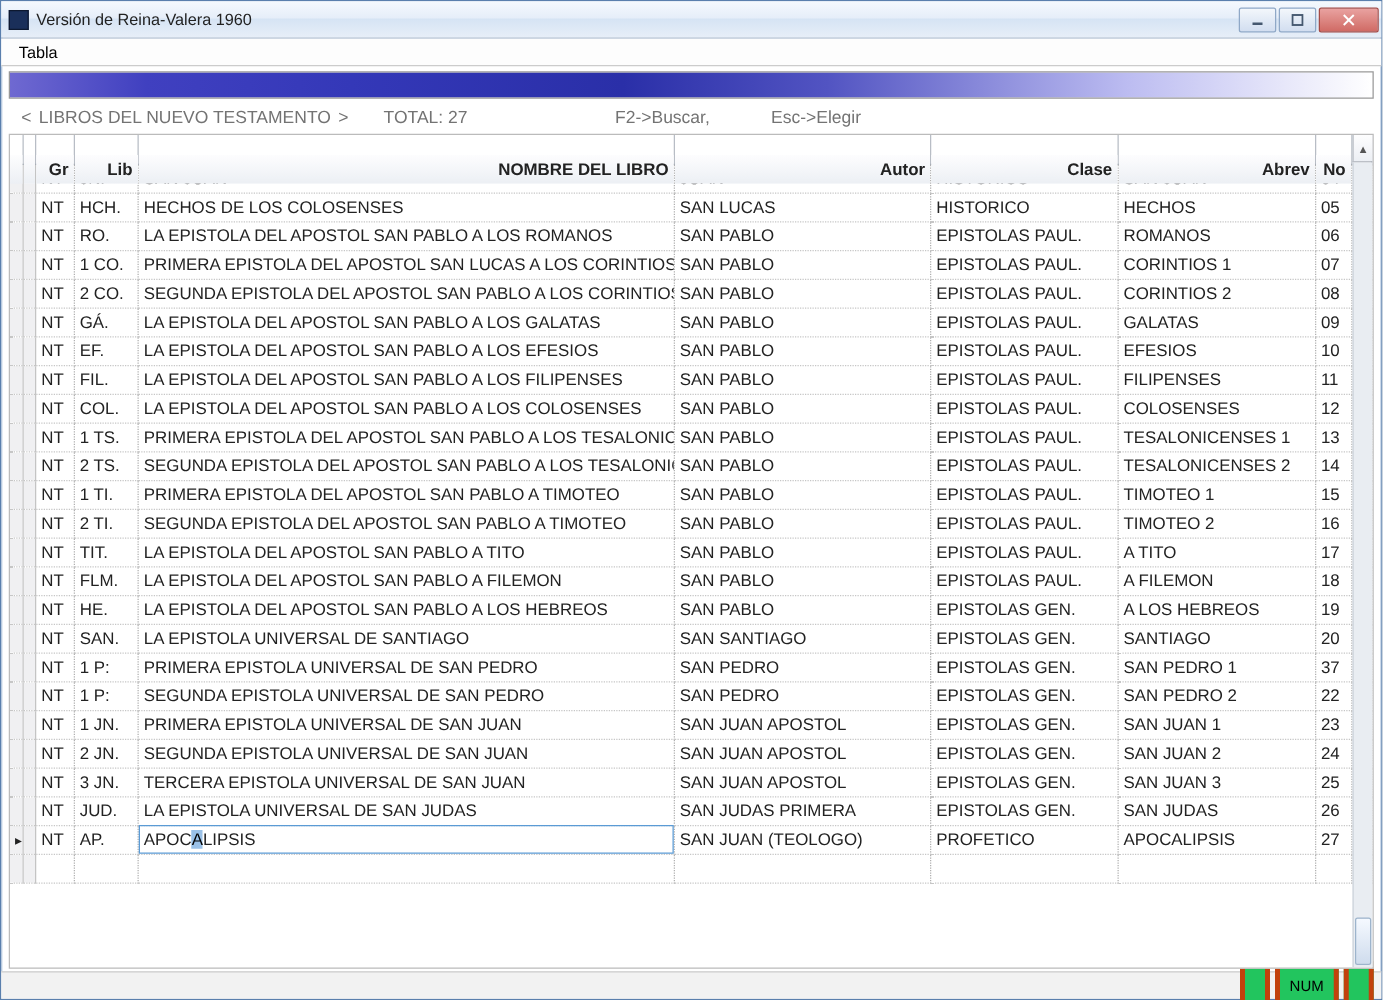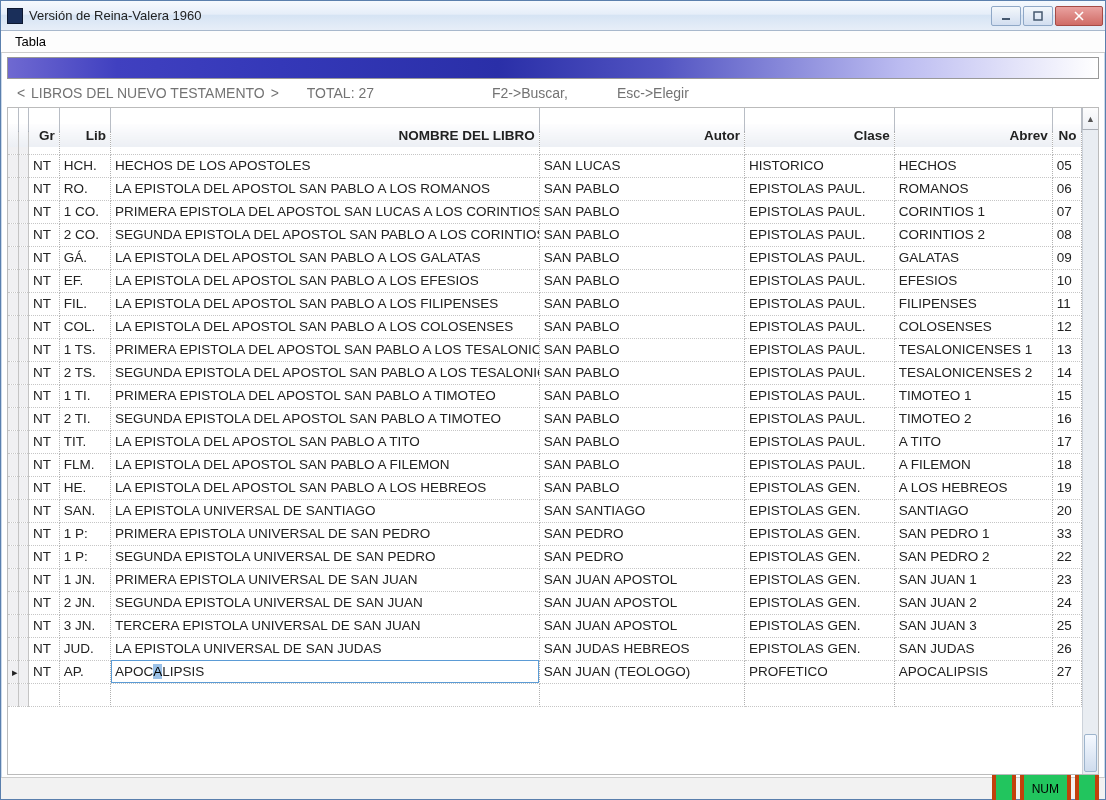--- a/index.html
+++ b/index.html
@@ -188,21 +188,21 @@
               <td>HISTORICO</td>
               <td>SAN JUAN</td>
               <td>04</td>
               <td></td>
             </tr>
             <tr>
               <td class="marker"></td>
               <td class="marker"></td>
               <td>NT</td>
               <td>HCH.</td>
-              <td class="nombre">HECHOS DE LOS APOSTOLES</td>
+              <td class="nombre">HECHOS DE LOS COLOSENSES</td>
               <td>SAN LUCAS</td>
               <td>HISTORICO</td>
               <td>HECHOS</td>
               <td>05</td>
               <td></td>
             </tr>
             <tr>
               <td class="marker"></td>
               <td class="marker"></td>
               <td>NT</td>
@@ -384,21 +384,21 @@
             </tr>
             <tr>
               <td class="marker"></td>
               <td class="marker"></td>
               <td>NT</td>
               <td>1 P:</td>
               <td class="nombre">PRIMERA EPISTOLA UNIVERSAL DE SAN PEDRO</td>
               <td>SAN PEDRO</td>
               <td>EPISTOLAS GEN.</td>
               <td>SAN PEDRO 1</td>
-              <td>33</td>
+              <td>37</td>
               <td></td>
             </tr>
             <tr>
               <td class="marker"></td>
               <td class="marker"></td>
               <td>NT</td>
               <td>1 P:</td>
               <td class="nombre">SEGUNDA EPISTOLA UNIVERSAL DE SAN PEDRO</td>
               <td>SAN PEDRO</td>
               <td>EPISTOLAS GEN.</td>
@@ -441,21 +441,21 @@
               <td>SAN JUAN 3</td>
               <td>25</td>
               <td></td>
             </tr>
             <tr>
               <td class="marker"></td>
               <td class="marker"></td>
               <td>NT</td>
               <td>JUD.</td>
               <td class="nombre">LA EPISTOLA UNIVERSAL DE  SAN JUDAS</td>
-              <td>SAN JUDAS HEBREOS</td>
+              <td>SAN JUDAS PRIMERA</td>
               <td>EPISTOLAS GEN.</td>
               <td>SAN JUDAS</td>
               <td>26</td>
               <td></td>
             </tr>
             <tr class="selected">
               <td class="marker mk-sel"></td>
               <td class="marker"></td>
               <td>NT</td>
               <td>AP.</td>

